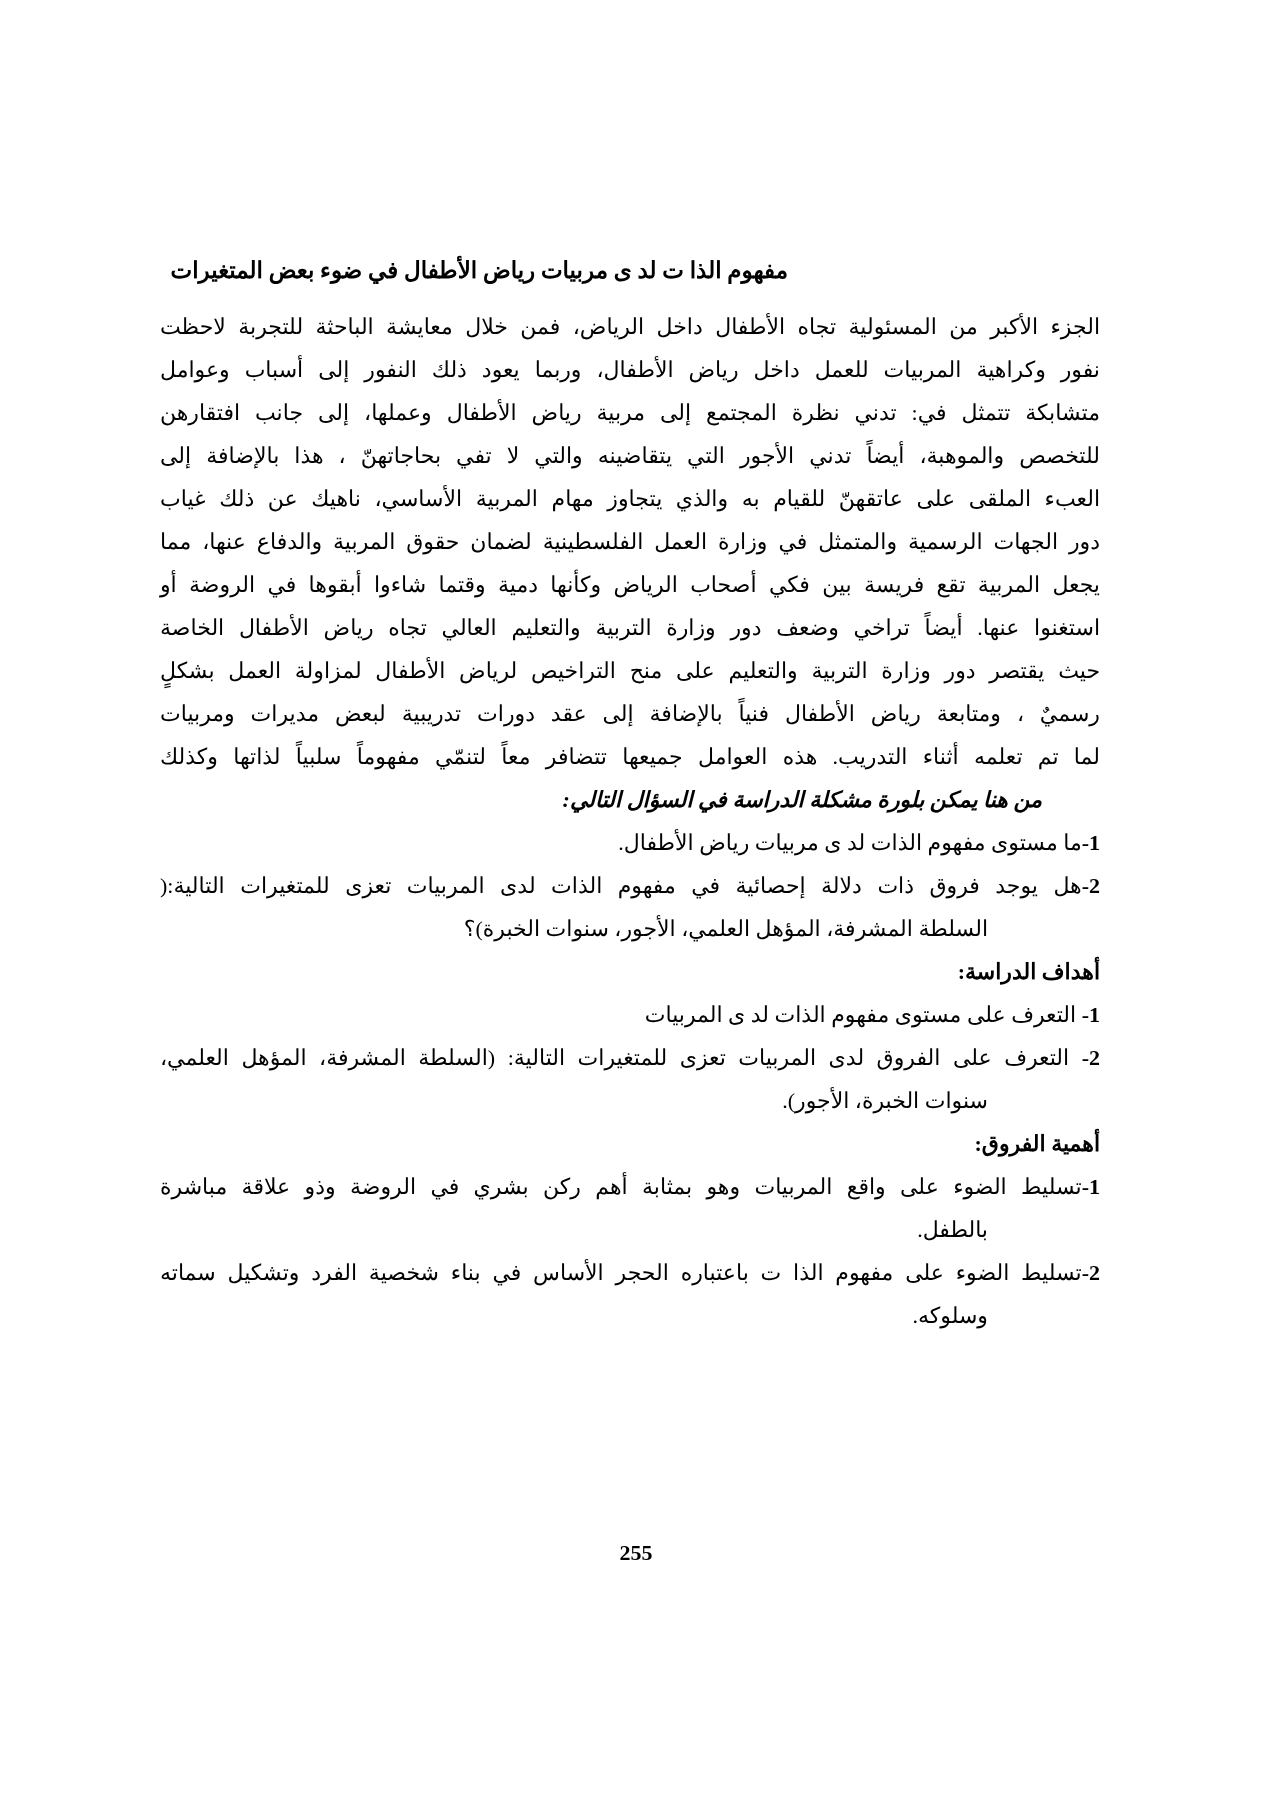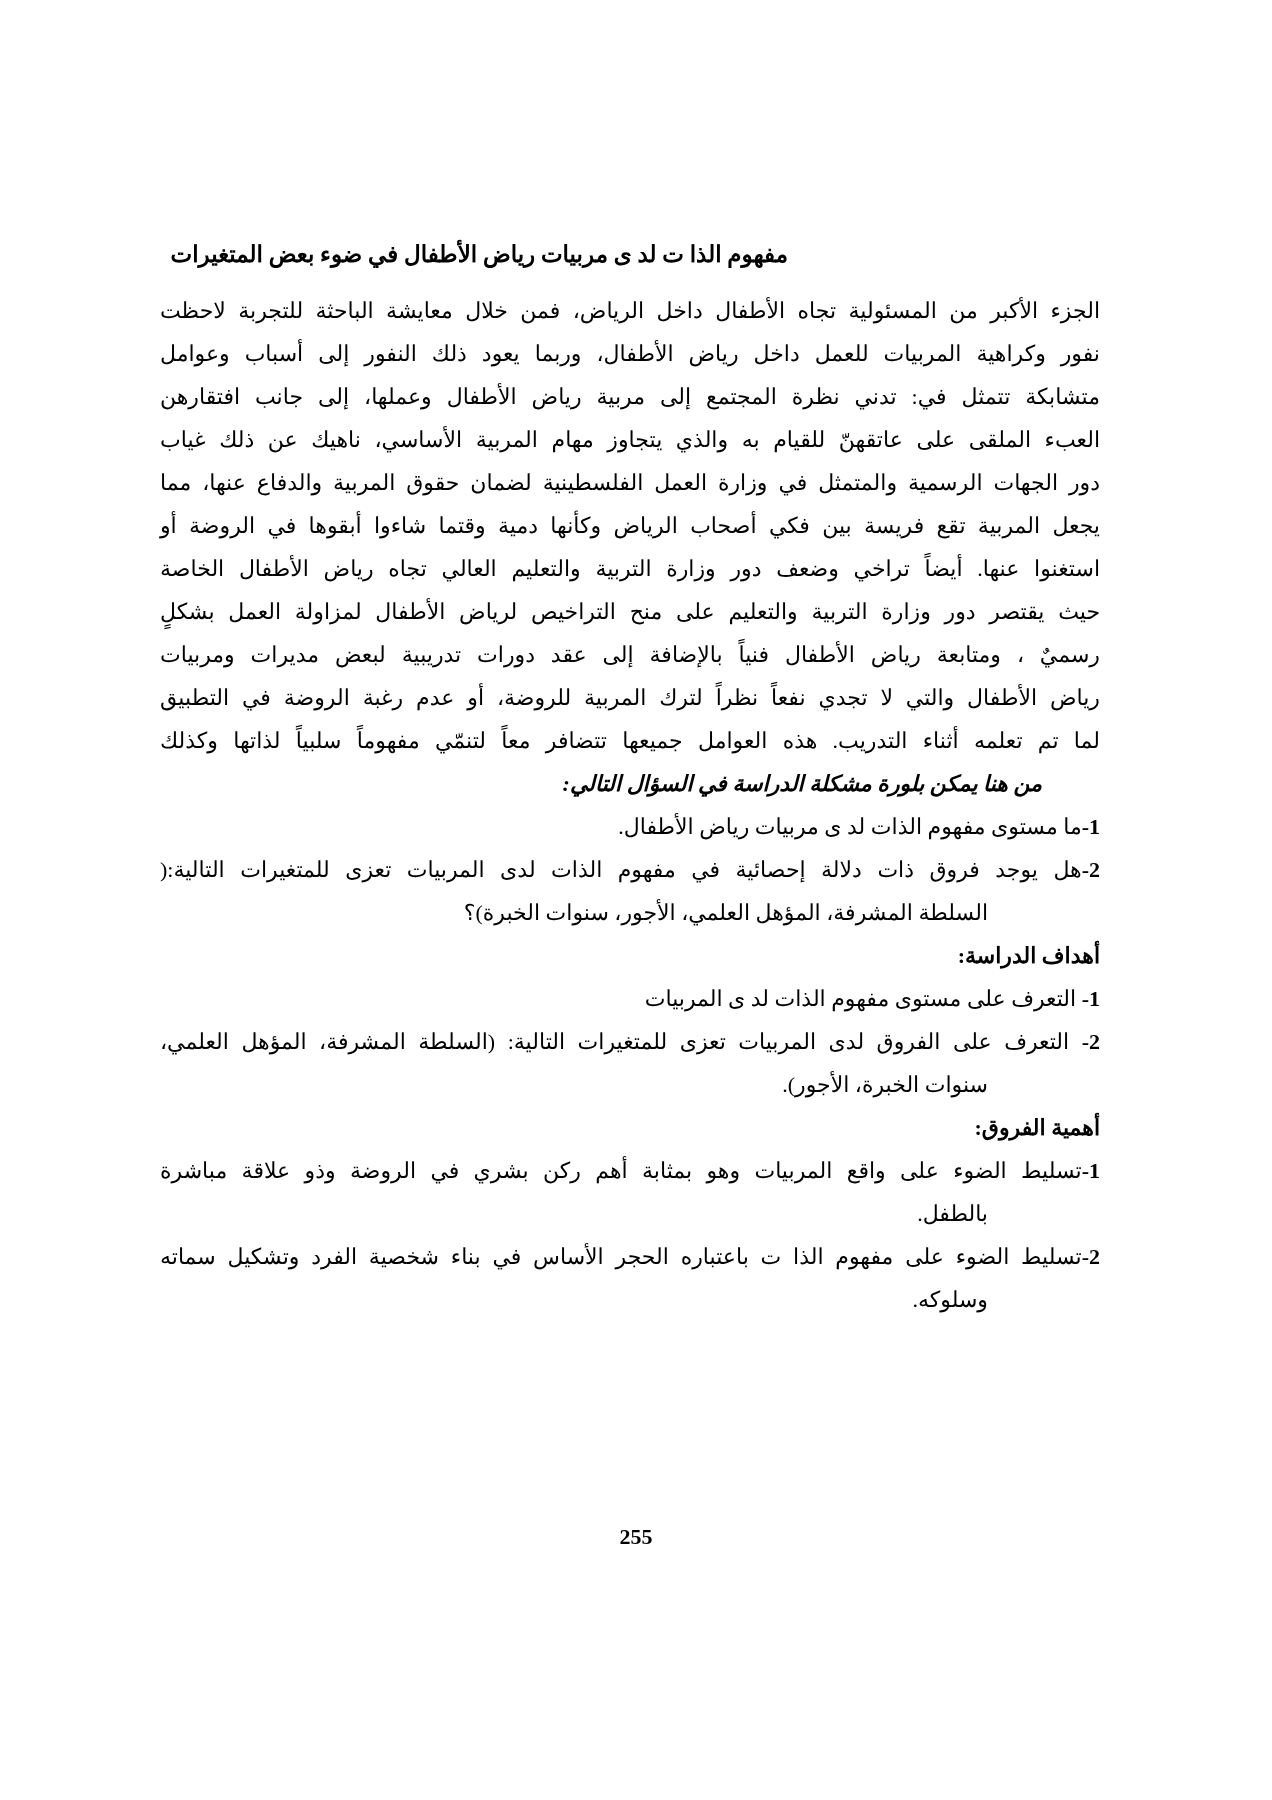--- a/index.html
+++ b/index.html
@@ -3,20 +3,21 @@
 <meta charset="utf-8">
 <style>
   html,body { margin:0; padding:0; background:#ffffff; }
   .page {
     position:relative;
     width:1272px; height:1761px;
     background:#ffffff;
     overflow:hidden;
     color:#000;
     font-family:"Liberation Serif","DejaVu Serif",serif;
+    margin-top:16px;
   }
   .doc {
     position:absolute;
     left:160px; top:241px;
     width:940px;
     direction:rtl;
     text-align:right;
     font-size:22px;
     color:#000;
   }
@@ -48,27 +49,27 @@
 
 <div class="page">
   <div class="doc">
 
     <div class="title">مفهوم الذا ت لد ى مربيات رياض الأطفال في ضوء بعض المتغيرات</div>
 
     <div>
       <div class="line j">الجزء الأكبر من المسئولية تجاه الأطفال داخل الرياض، فمن خلال معايشة الباحثة للتجربة لاحظت</div>
       <div class="line j">نفور وكراهية المربيات للعمل داخل رياض الأطفال، وربما يعود ذلك النفور إلى أسباب وعوامل</div>
       <div class="line j">متشابكة تتمثل في: تدني نظرة المجتمع إلى مربية رياض الأطفال وعملها، إلى جانب افتقارهن</div>
+      <div class="line j">للتخصص والموهبة، أيضاً تدني الأجور التي يتقاضينه والتي لا تفي بحاجاتهنّ ، هذا بالإضافة إلى</div>
       <div class="line j">العبء الملقى على عاتقهنّ  للقيام به والذي يتجاوز مهام المربية الأساسي، ناهيك عن ذلك غياب</div>
       <div class="line j">دور الجهات الرسمية والمتمثل في وزارة العمل الفلسطينية لضمان حقوق المربية والدفاع عنها، مما</div>
       <div class="line j">يجعل المربية تقع فريسة بين فكي أصحاب الرياض وكأنها دمية وقتما شاءوا أبقوها في الروضة أو</div>
       <div class="line j">استغنوا عنها. أيضاً تراخي وضعف دور وزارة التربية والتعليم العالي تجاه رياض الأطفال الخاصة</div>
       <div class="line j">حيث يقتصر دور وزارة التربية والتعليم على منح التراخيص لرياض الأطفال لمزاولة العمل بشكلٍ</div>
       <div class="line j">رسميٌ ، ومتابعة رياض الأطفال فنياً بالإضافة إلى عقد دورات تدريبية لبعض مديرات ومربيات</div>
-      <div class="line j">رياض الأطفال والتي لا تجدي نفعاً نظراً لترك المربية للروضة، أو عدم رغبة الروضة في التطبيق</div>
       <div class="line j">لما تم تعلمه أثناء التدريب. هذه العوامل جميعها تتضافر معاً لتنمّي مفهوماً سلبياً لذاتها وكذلك</div>
     </div>
 
     <div class="line heading indent">من هنا يمكن بلورة مشكلة الدراسة في السؤال التالي:</div>
 
     <div class="line"><span class="marker">1-</span><span>ما مستوى مفهوم الذات لد ى مربيات رياض الأطفال.</span></div>
 
     <div class="line j"><span class="marker">2-</span><span>هل يوجد فروق ذات دلالة إحصائية في مفهوم الذات لدى المربيات تعزى للمتغيرات التالية:(</span></div>
 
     <div class="line cont">السلطة المشرفة، المؤهل العلمي، الأجور، سنوات الخبرة)؟</div>

